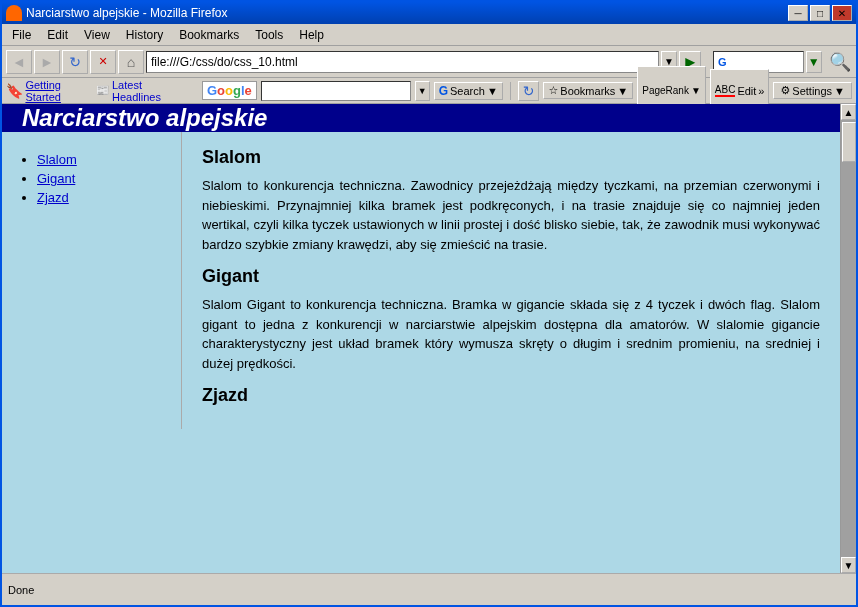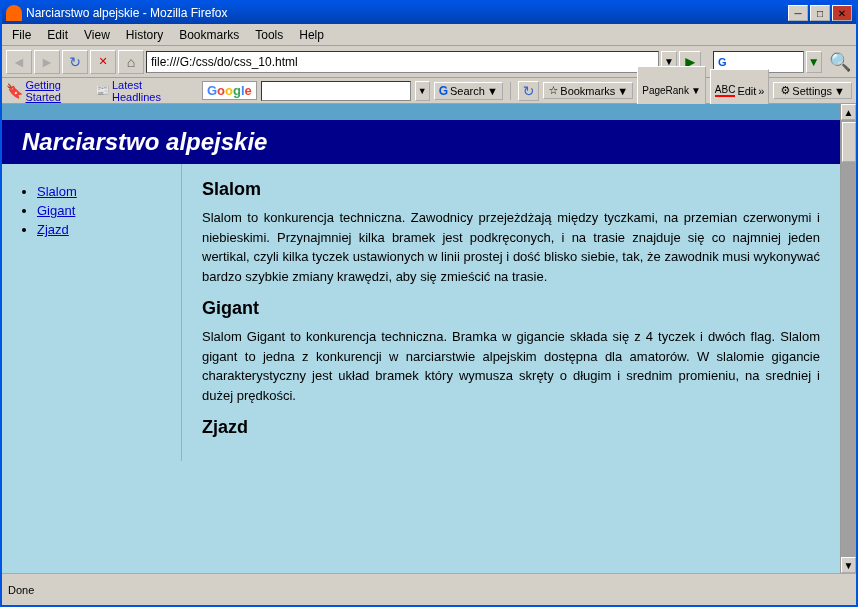--- a/index.html
+++ b/index.html
@@ -35,21 +35,21 @@
     .scrollbar { width: 16px; background: #d4d0c8; flex-shrink: 0; display: flex; flex-direction: column; border-left: 1px solid #999; }
     .scrollbar-up { height: 16px; background: #d4d0c8; border: 1px outset #fff; display: flex; align-items: center; justify-content: center; font-size: 10px; cursor: pointer; }
     .scrollbar-track { flex: 1; background: #a0a0a0; position: relative; }
     .scrollbar-thumb { width: 14px; height: 40px; background: #d4d0c8; border: 1px outset #fff; position: absolute; top: 2px; left: 1px; }
     .scrollbar-down { height: 16px; background: #d4d0c8; border: 1px outset #fff; display: flex; align-items: center; justify-content: center; font-size: 10px; cursor: pointer; }
 
     .page-area { flex: 1; overflow: hidden; }
 
     
     .page { background: #add8e6; min-height: 100%; }
-    .page-header { background: darkblue; color: white; padding: 8px 20px; margin-top: 16px; }
+    .page-header { background: darkblue; color: white; padding: 0 20px; }
     .page-header h1 { font-size: 24px; font-weight: bold; font-style: italic; color: white; }
     .page-body { display: flex; }
     .sidebar { width: 180px; padding: 20px 15px; border-right: 1px solid #aaa; background: #add8e6; flex-shrink: 0; }
     .sidebar ul { list-style: disc; padding-left: 20px; }
     .sidebar ul li { margin-bottom: 4px; }
     .sidebar ul li a { color: #0000cc; text-decoration: underline; font-size: 13px; }
     .main-content { flex: 1; padding: 15px 20px; background: #add8e6; }
     .main-content h2 { font-size: 18px; font-weight: bold; margin-bottom: 8px; margin-top: 12px; color: #000; }
     .main-content h2:first-child { margin-top: 0; }
     .main-content p { font-size: 13px; line-height: 1.5; margin-bottom: 10px; color: #000; text-align: justify; }

